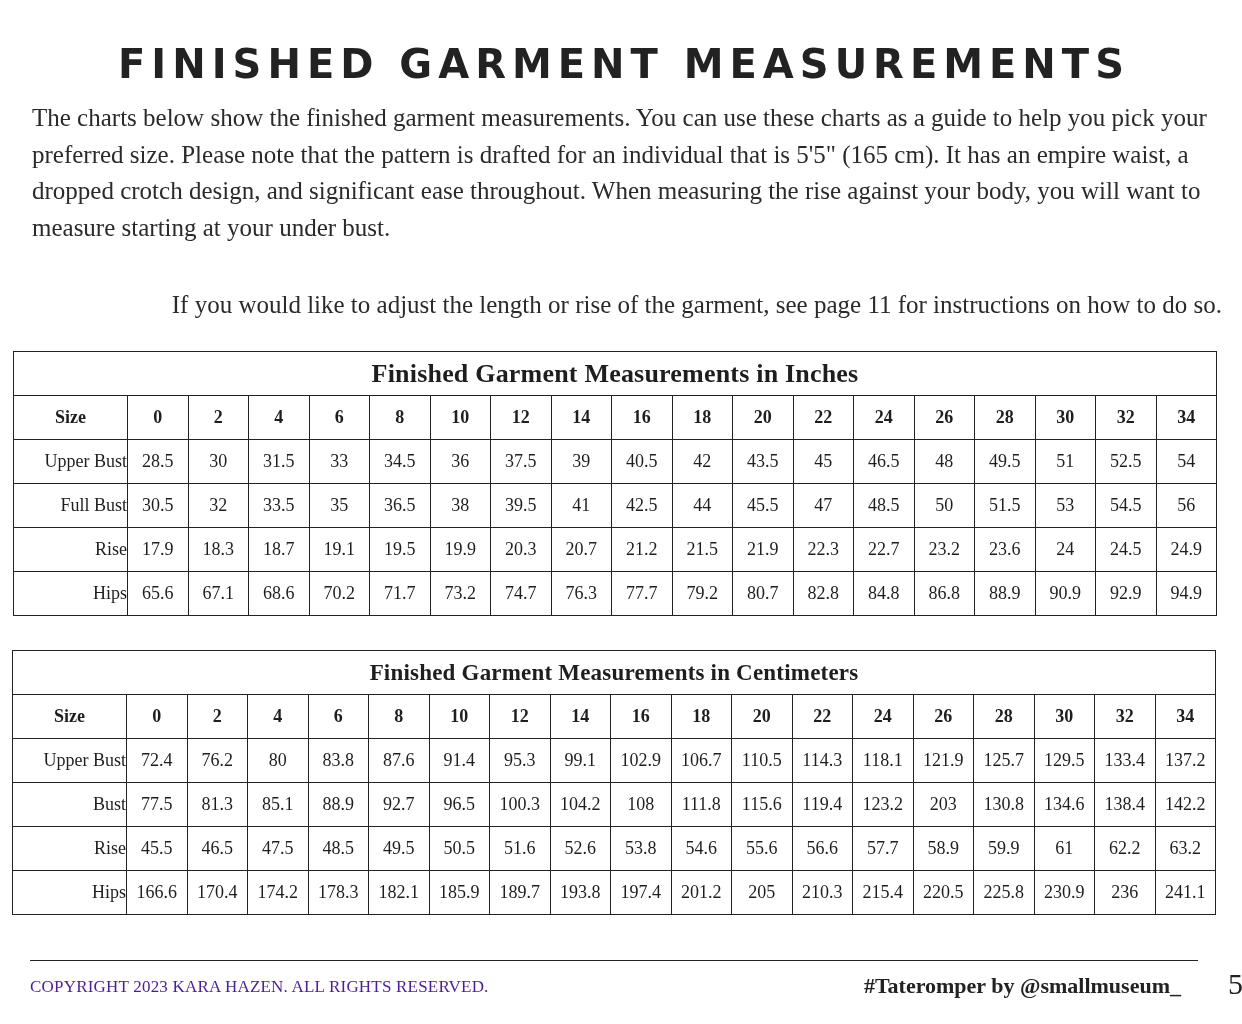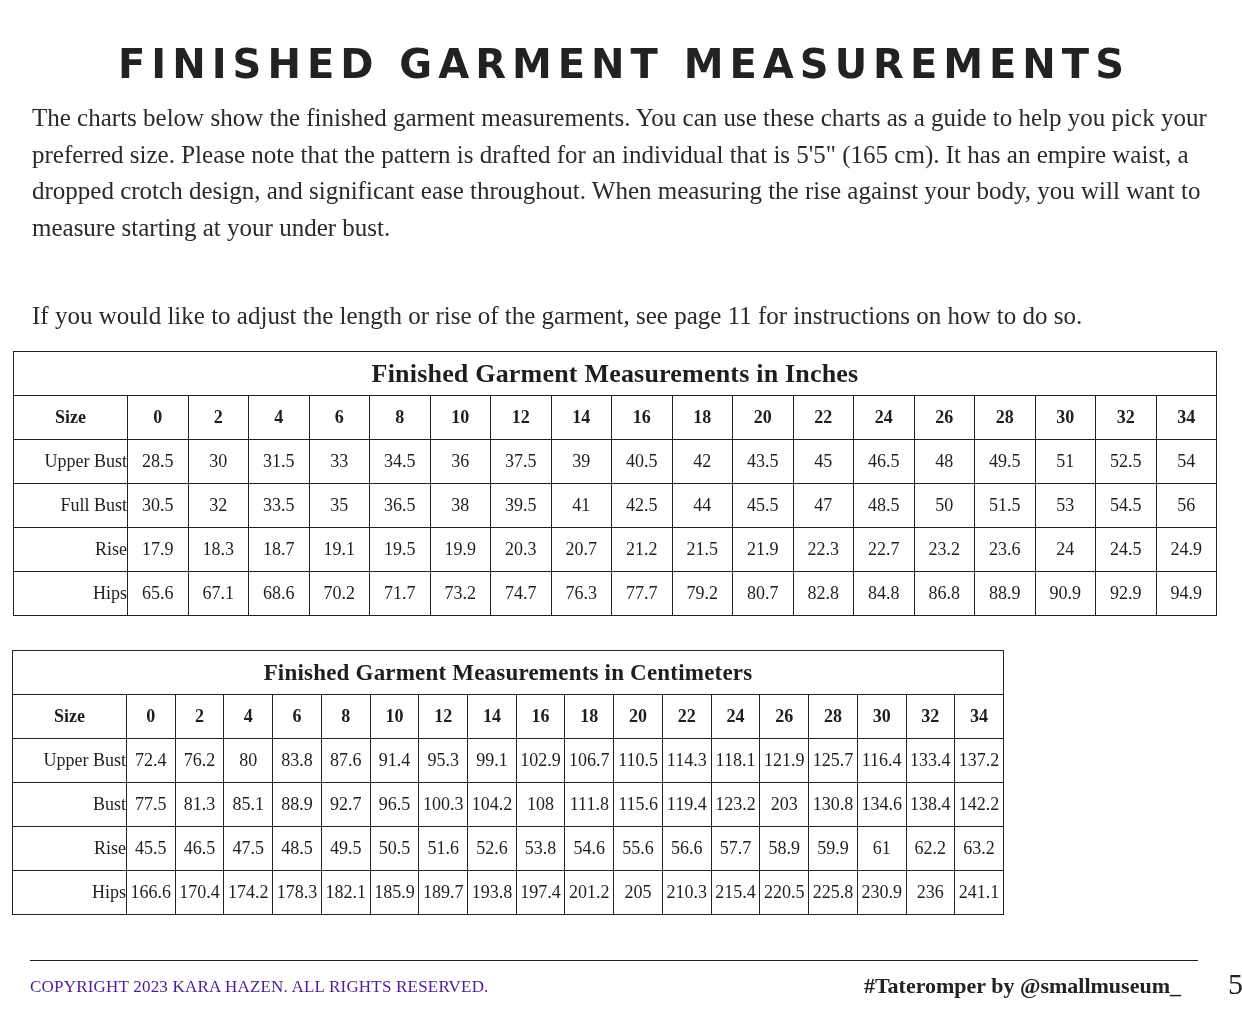--- a/index.html
+++ b/index.html
@@ -36,21 +36,22 @@
       font-family: "Liberation Serif", serif;
       font-size: 25px;
       line-height: 36.5px;
       color: #2a2a2a;
       margin: 0;
     }
     .intro p {
       margin: 0;
     }
     .intro p + p {
-      margin-top: 52px;
+      margin-top: 41px;
+      text-align: right;
     }
     table.meas {
       position: absolute;
       border-collapse: collapse;
       font-family: "Liberation Serif", serif;
       color: #1e1e1e;
       table-layout: fixed;
     }
     table.meas td, table.meas th {
       border: 1.5px solid #222222;
@@ -75,21 +76,21 @@
       font-weight: bold;
       font-size: 18px;
       text-align: right;
     }
     table.meas .val {
       font-size: 18px;
       font-weight: normal;
       height: 43px;
     }
     #table-inches { left: 13px; top: 351px; width: 1204px; }
-    #table-cm { left: 12px; top: 650px; width: 992px; }
+    #table-cm { left: 12px; top: 650px; width: 1204px; }
     #table-cm .caption-cell { font-size: 23px; }
     .footer-rule {
       position: absolute;
       left: 30px;
       top: 960px;
       width: 1168px;
       height: 0;
       border-top: 1.5px solid #222222;
     }
     .copyright {
@@ -320,21 +321,21 @@
         <td class="val">91.4</td>
         <td class="val">95.3</td>
         <td class="val">99.1</td>
         <td class="val">102.9</td>
         <td class="val">106.7</td>
         <td class="val">110.5</td>
         <td class="val">114.3</td>
         <td class="val">118.1</td>
         <td class="val">121.9</td>
         <td class="val">125.7</td>
-        <td class="val">116.4</td>
+        <td class="val">129.5</td>
         <td class="val">133.4</td>
         <td class="val">137.2</td>
       </tr>
       <tr>
         <td class="rowlabel val">Bust</td>
         <td class="val">77.5</td>
         <td class="val">81.3</td>
         <td class="val">85.1</td>
         <td class="val">88.9</td>
         <td class="val">92.7</td>

